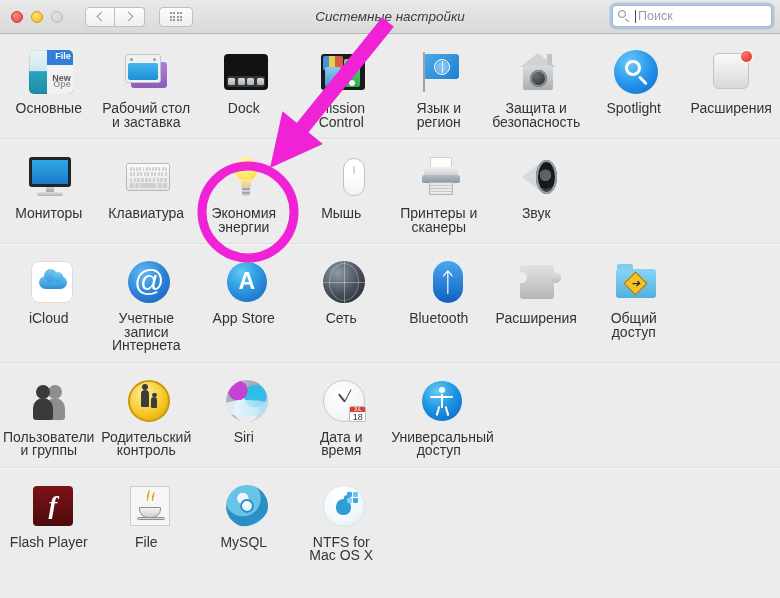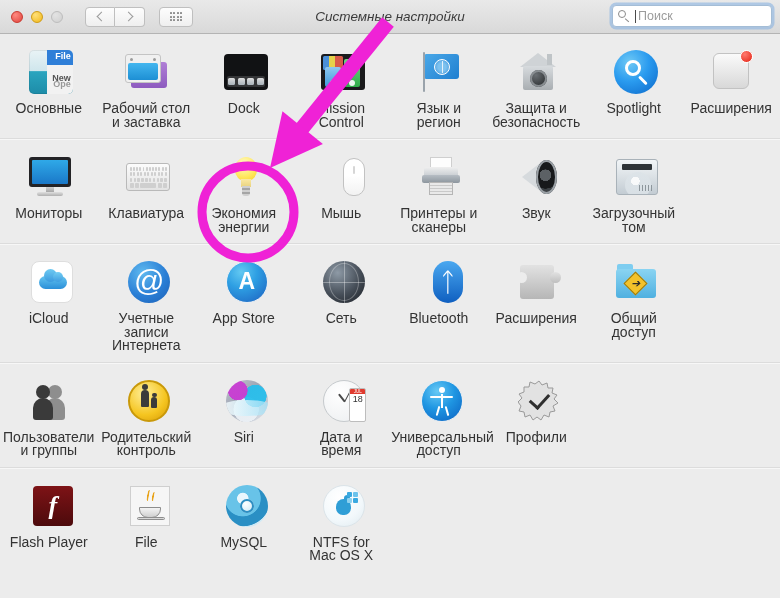--- a/index.html
+++ b/index.html
@@ -663,21 +663,21 @@
     box-sizing: border-box;
     position: relative;
   }
   .ic-clock .hand {
     position: absolute; background: #4a4a4a; border-radius: 1px;
     transform-origin: bottom center;
   }
   .ic-clock .hh { left: 19.5px; top: 11px; width: 1.6px; height: 10px; transform: rotate(-38deg); }
   .ic-clock .mh { left: 19.5px; top: 7px;  width: 1.4px; height: 14px; transform: rotate(28deg); }
   .ic-clock .cal {
-    position: absolute; right: -2px; bottom: -1px; width: 17px; height: 34px;
+    position: absolute; right: -2px; bottom: -1px; width: 17px; height: 16px;
     background: #fff; border: 1px solid #bdbdbd; border-radius: 2px;
     box-sizing: border-box; overflow: hidden;
     font-size: 9px; color: #333; text-align: center; line-height: 10px;
   }
   .ic-clock .cal b {
     display: block; height: 5px; background: #e03b2f; color: #fff;
     font-size: 4.5px; line-height: 5px; font-weight: normal;
   }
 
   
@@ -1070,30 +1070,20 @@
       <div class="pane">
         <div class="iconbox">
           <div class="ic-sound">
               <div class="cone"></div>
               <div class="disc"></div>
             </div>
         </div>
         <div class="plabel">Звук</div>
       </div>
 
-      <div class="pane">
-        <div class="iconbox">
-          <div class="ic-disk">
-              <div class="slot"></div>
-              <div class="platter"></div>
-              <div class="comb"></div>
-            </div>
-        </div>
-        <div class="plabel">Загрузочный<br>том</div>
-      </div>
     </div>
 
     <div class="prow">
       <div class="pane">
         <div class="iconbox">
           <div class="ic-icloud">
               <div class="cloud"></div>
             </div>
         </div>
         <div class="plabel">iCloud</div>
@@ -1207,31 +1197,20 @@
             <div class="head"></div>
               <div class="body2"></div>
               <div class="arms"></div>
             <div class="leg l"></div>
               <div class="leg r"></div>
           </div>
         </div>
         <div class="plabel">Универсальный<br>доступ</div>
       </div>
 
-      <div class="pane">
-        <div class="iconbox">
-          <div class="ic-prof">
-            <svg width="42" height="42" viewBox="0 0 42 42" aria-hidden="true">
-              <polygon points="21,1 24,5 29,3 30,8 35,8 34,13 39,15 36,19 40,23 35,26 37,31 32,32 31,37 26,35 23,40 19,37 15,40 12,35 7,37 6,32 1,31 3,26 0,22 4,18 1,14 6,12 6,7 11,7 12,2 17,4" fill="#e2e2e2" stroke="#9a9a9a" stroke-width="1"></polygon>
-            </svg>
-            <div class="chk"></div>
-          </div>
-        </div>
-        <div class="plabel">Профили</div>
-      </div>
 
       <div class="pane"></div>
     </div>
 
     <div class="prow">
       <div class="pane">
         <div class="iconbox">
           <div class="ic-flash">f</div>
         </div>
         <div class="plabel">Flash Player</div>

